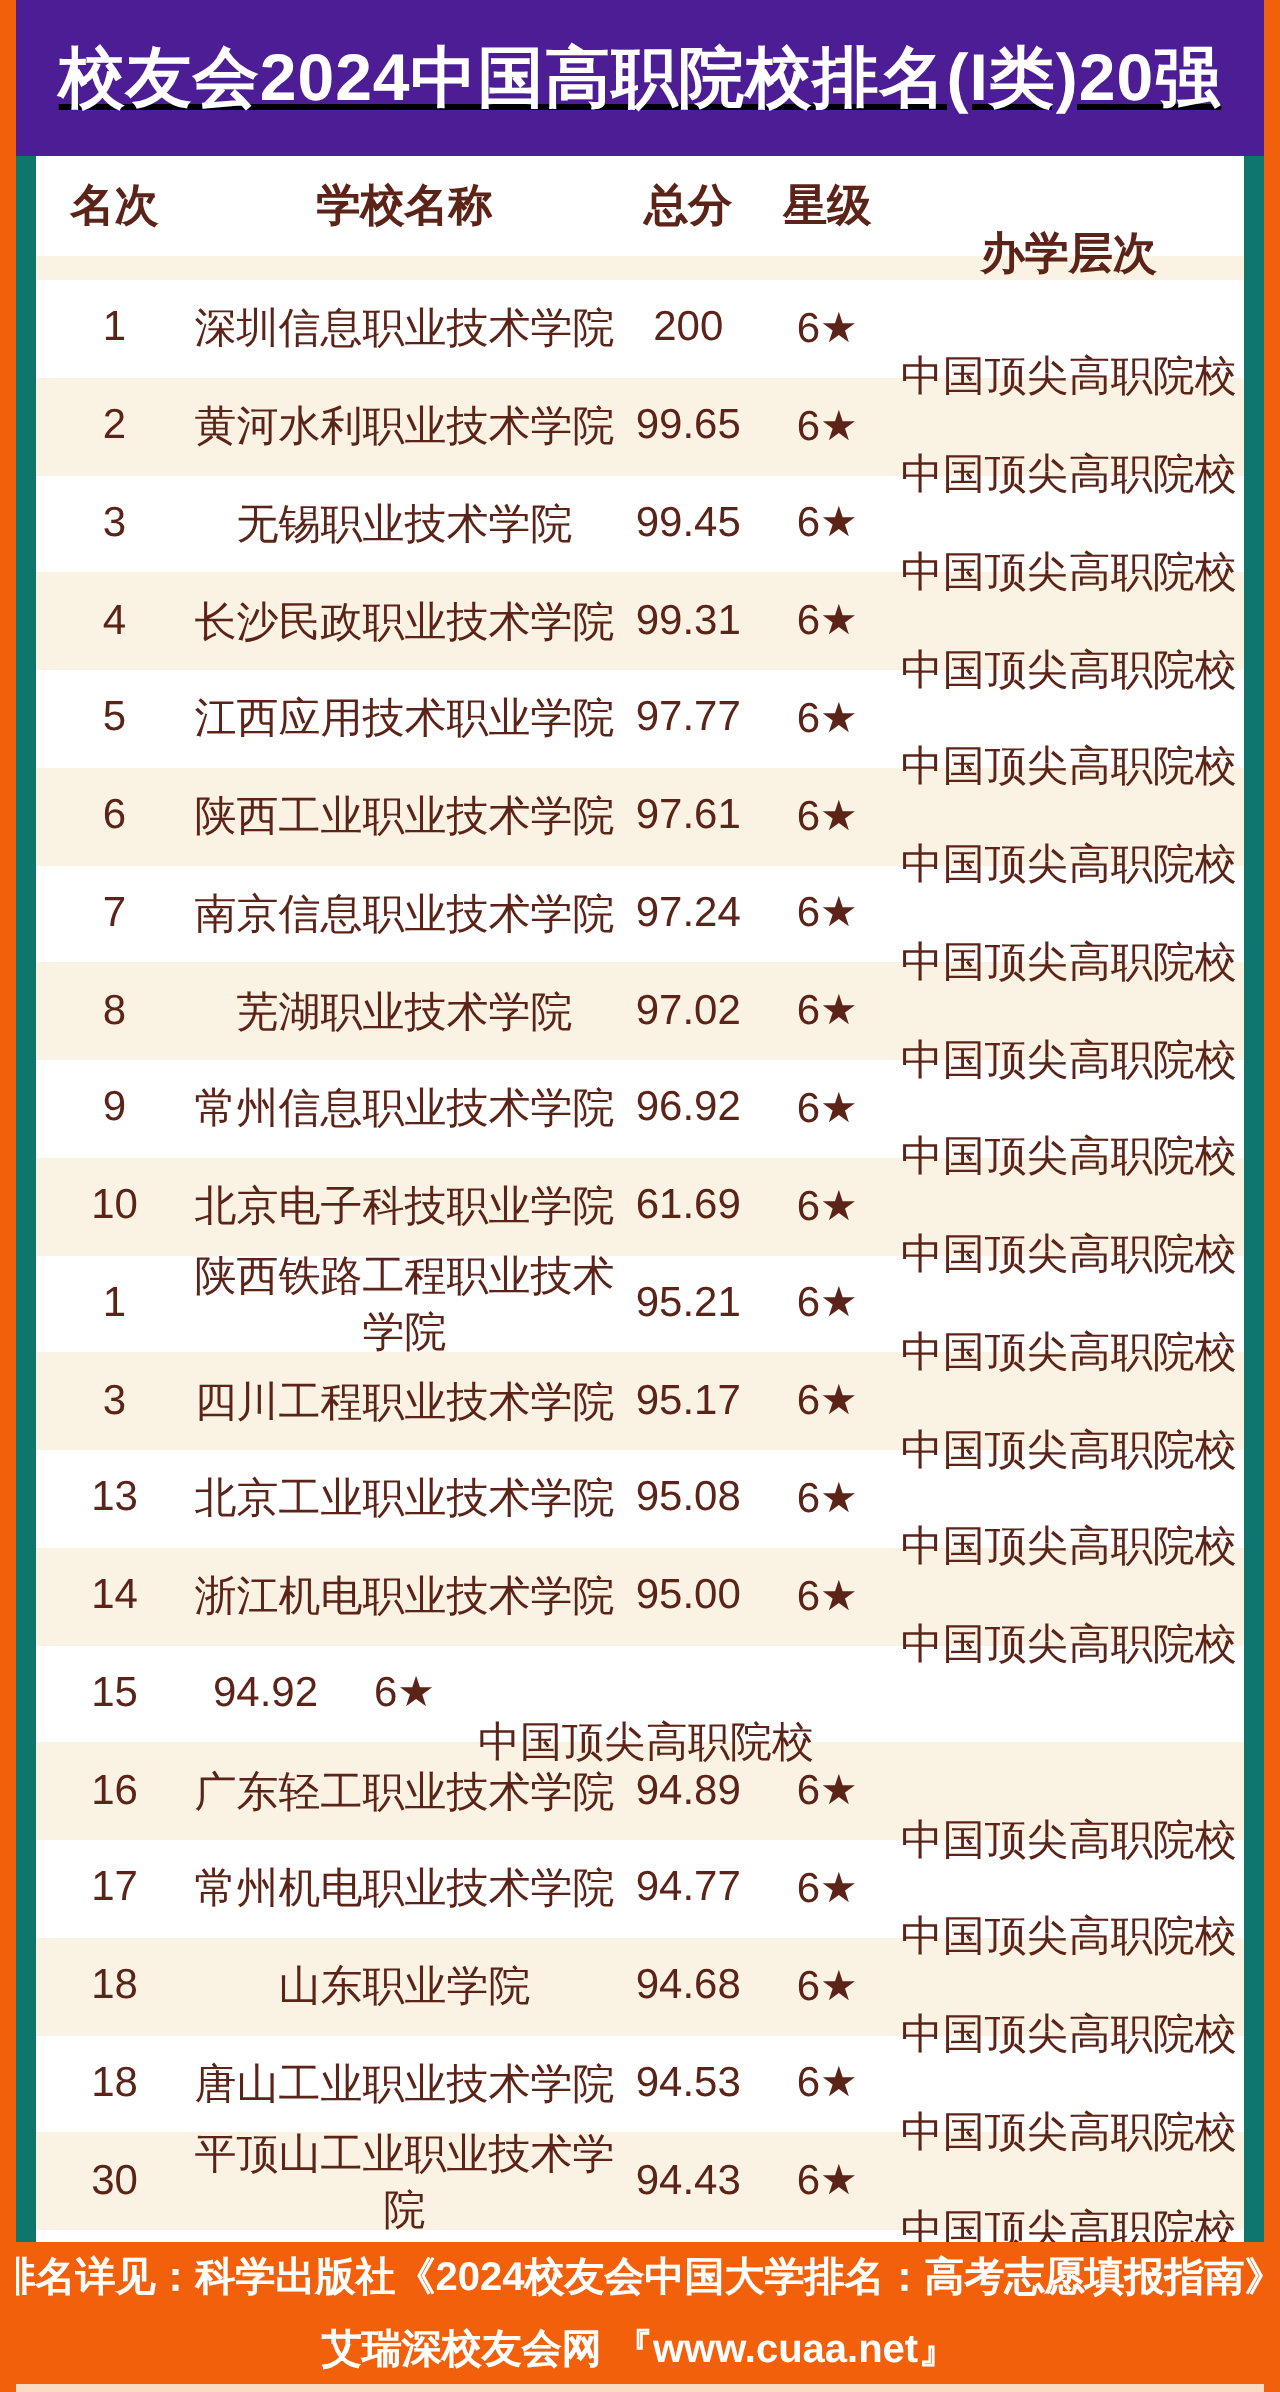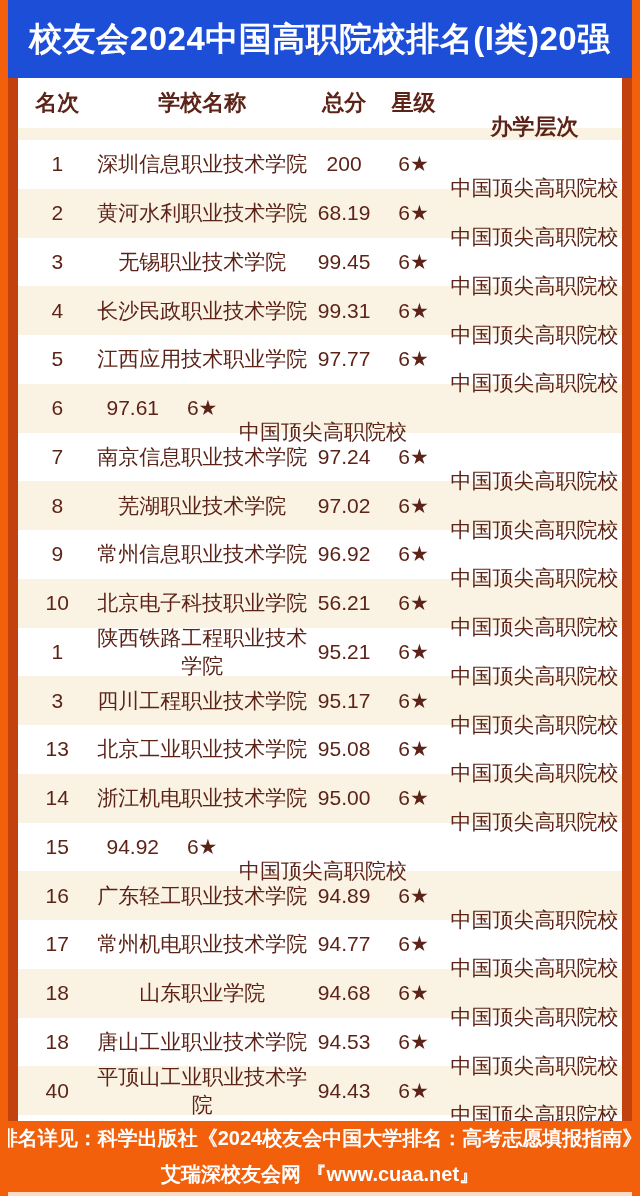--- a/index.html
+++ b/index.html
@@ -12,34 +12,35 @@
     position: relative;
     width: 640px;
     height: 1196px;
     background: #ffffff;
     border-left: 8px solid #f2600c;
     border-right: 8px solid #f2600c;
     overflow: hidden;
   }
   .banner {
     height: 78px;
-    background: #1d4ed8;
+    background: #4c1d95;
     display: flex;
     align-items: center;
     justify-content: center;
+    text-decoration: underline;
   }
   .banner h1 {
     color: #ffffff;
     font-size: 33px;
     font-weight: bold;
     letter-spacing: 0.5px;
     white-space: nowrap;
   }
   .content {
-    background: #c2410c;
+    background: #0f766e;
     padding: 0 10px;
   }
   .hrow, .row {
     display: flex;
     align-items: center;
     width: 100%;
   }
   .hrow {
     height: 50px;
     background: #ffffff;
@@ -111,21 +112,21 @@
         <div class="row">
           <div class="cell c-rank">1</div>
           <div class="cell c-name">深圳信息职业技术学院</div>
           <div class="cell c-score">200</div>
           <div class="cell c-star">6★</div>
           <div class="cell c-level">中国顶尖高职院校</div>
         </div>
         <div class="row">
           <div class="cell c-rank">2</div>
           <div class="cell c-name">黄河水利职业技术学院</div>
-          <div class="cell c-score">68.19</div>
+          <div class="cell c-score">99.65</div>
           <div class="cell c-star">6★</div>
           <div class="cell c-level">中国顶尖高职院校</div>
         </div>
         <div class="row">
           <div class="cell c-rank">3</div>
           <div class="cell c-name">无锡职业技术学院</div>
           <div class="cell c-score">99.45</div>
           <div class="cell c-star">6★</div>
           <div class="cell c-level">中国顶尖高职院校</div>
         </div>
@@ -138,20 +139,21 @@
         </div>
         <div class="row">
           <div class="cell c-rank">5</div>
           <div class="cell c-name">江西应用技术职业学院</div>
           <div class="cell c-score">97.77</div>
           <div class="cell c-star">6★</div>
           <div class="cell c-level">中国顶尖高职院校</div>
         </div>
         <div class="row">
           <div class="cell c-rank">6</div>
+          <div class="cell c-name">陕西工业职业技术学院</div>
           <div class="cell c-score">97.61</div>
           <div class="cell c-star">6★</div>
           <div class="cell c-level">中国顶尖高职院校</div>
         </div>
         <div class="row">
           <div class="cell c-rank">7</div>
           <div class="cell c-name">南京信息职业技术学院</div>
           <div class="cell c-score">97.24</div>
           <div class="cell c-star">6★</div>
           <div class="cell c-level">中国顶尖高职院校</div>
@@ -166,21 +168,21 @@
         <div class="row">
           <div class="cell c-rank">9</div>
           <div class="cell c-name">常州信息职业技术学院</div>
           <div class="cell c-score">96.92</div>
           <div class="cell c-star">6★</div>
           <div class="cell c-level">中国顶尖高职院校</div>
         </div>
         <div class="row">
           <div class="cell c-rank">10</div>
           <div class="cell c-name">北京电子科技职业学院</div>
-          <div class="cell c-score">56.21</div>
+          <div class="cell c-score">61.69</div>
           <div class="cell c-star">6★</div>
           <div class="cell c-level">中国顶尖高职院校</div>
         </div>
         <div class="row">
           <div class="cell c-rank">1</div>
           <div class="cell c-name">陕西铁路工程职业技术学院</div>
           <div class="cell c-score">95.21</div>
           <div class="cell c-star">6★</div>
           <div class="cell c-level">中国顶尖高职院校</div>
         </div>
@@ -233,21 +235,21 @@
           <div class="cell c-level">中国顶尖高职院校</div>
         </div>
         <div class="row">
           <div class="cell c-rank">18</div>
           <div class="cell c-name">唐山工业职业技术学院</div>
           <div class="cell c-score">94.53</div>
           <div class="cell c-star">6★</div>
           <div class="cell c-level">中国顶尖高职院校</div>
         </div>
         <div class="row">
-          <div class="cell c-rank">40</div>
+          <div class="cell c-rank">30</div>
           <div class="cell c-name">平顶山工业职业技术学院</div>
           <div class="cell c-score">94.43</div>
           <div class="cell c-star">6★</div>
           <div class="cell c-level">中国顶尖高职院校</div>
         </div>
       </div>
     <div class="gap-above-footer"></div>
   </div>
 
   <div class="footer">

